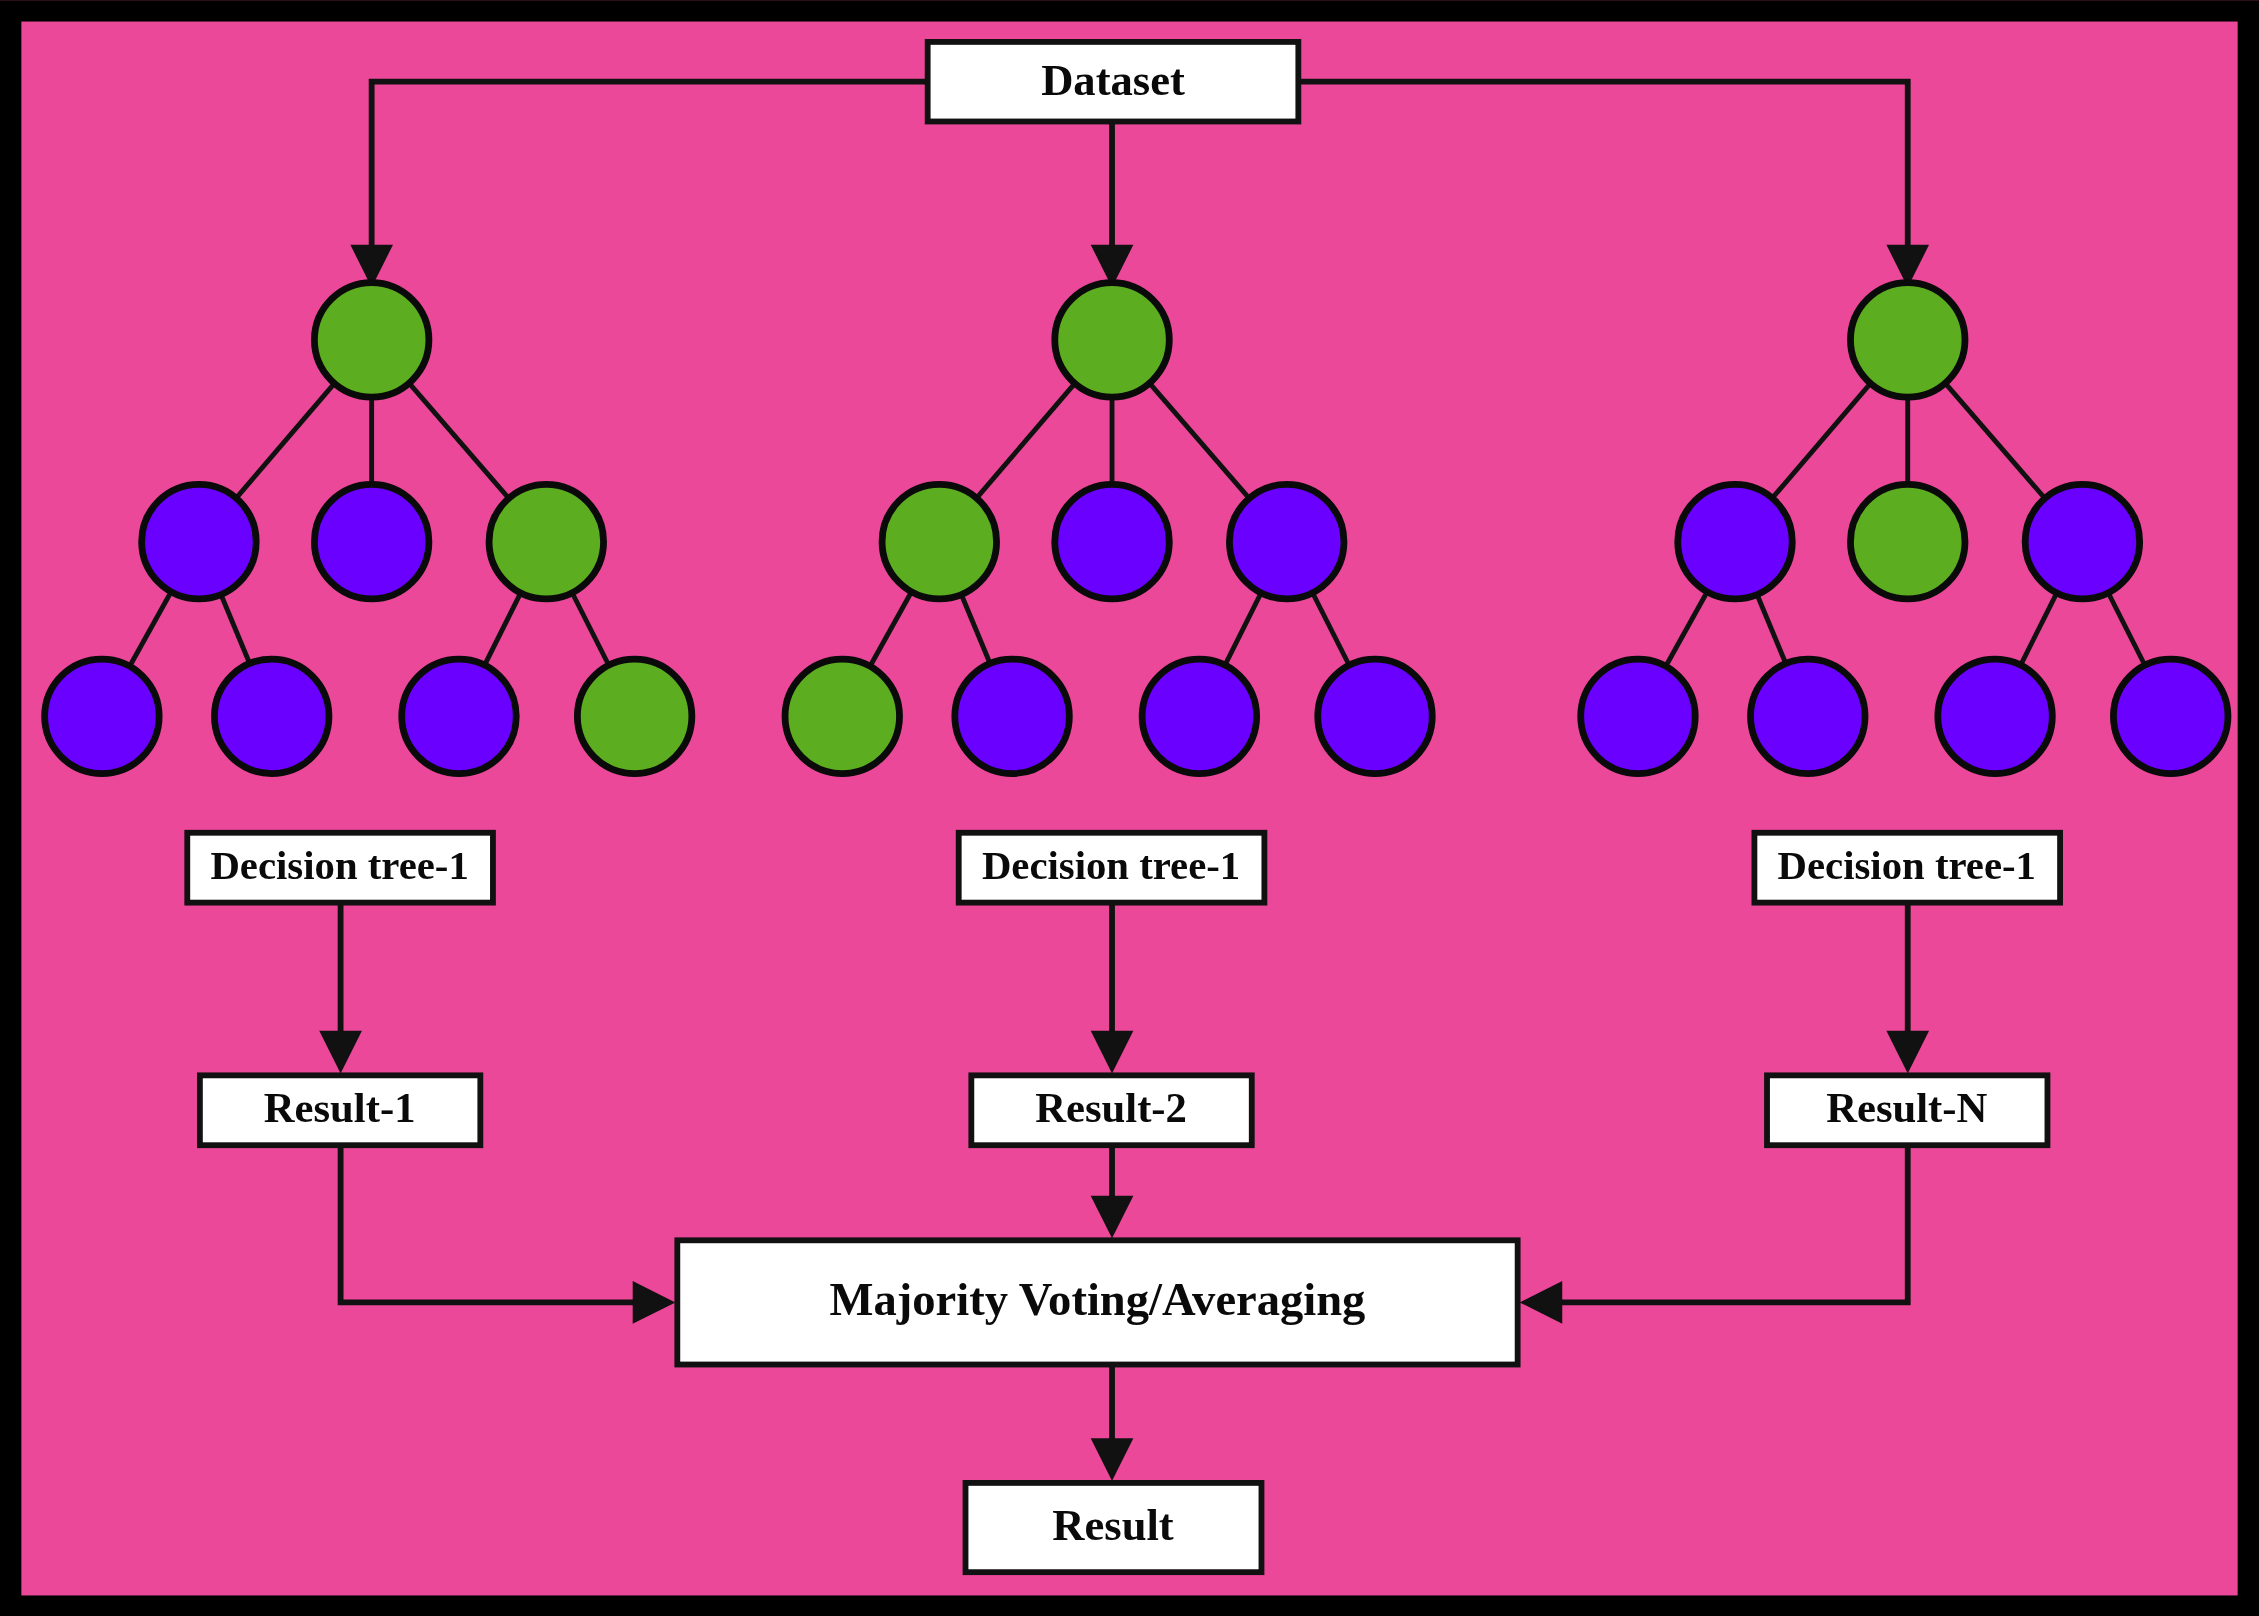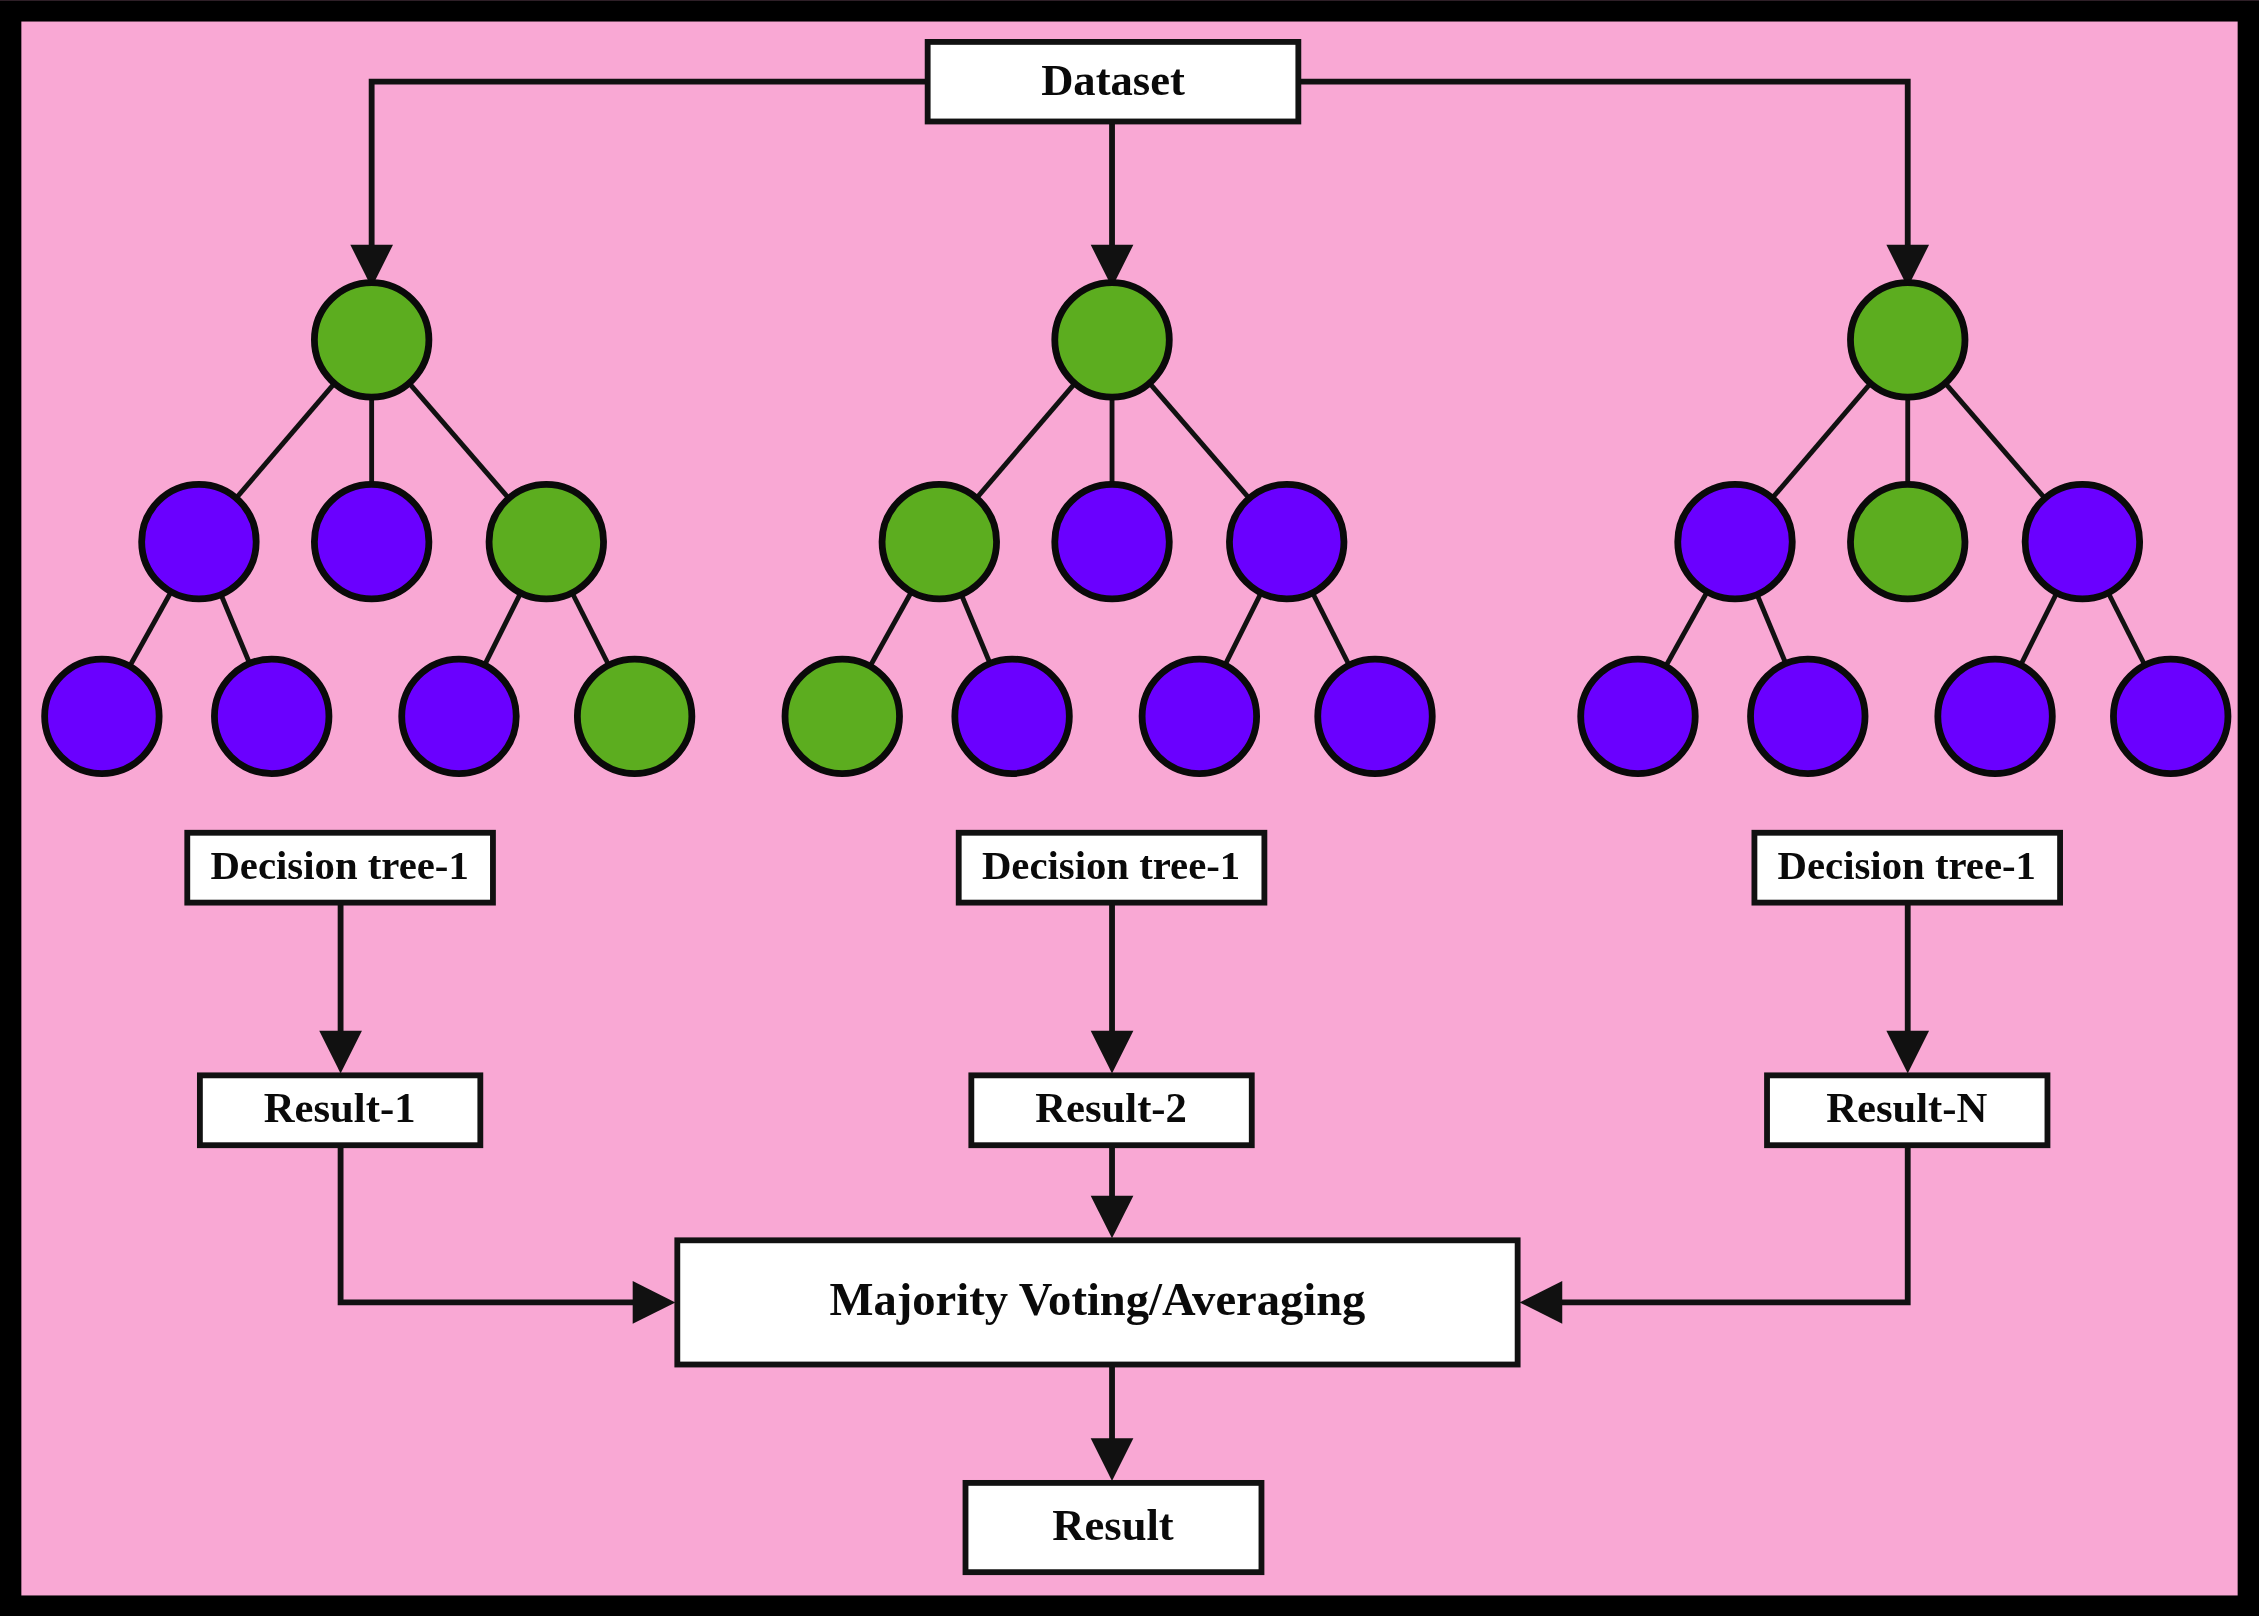--- a/index.html
+++ b/index.html
@@ -10,21 +10,21 @@
   body {
     width: 2259px;
     height: 1617px;
     font-family: "Liberation Serif", "DejaVu Serif", serif;
     overflow: hidden;
   }
   #diagram-root {
     position: relative;
     width: 2259px;
     height: 1617px;
-    background: #f9a8d4;
+    background: #ec4899;
     box-sizing: border-box;
   }
   #diagram-svg {
     display: block;
     width: 2259px;
     height: 1617px;
   }
   .box-label {
     font-family: "Liberation Serif", "DejaVu Serif", serif;
     font-weight: bold;

